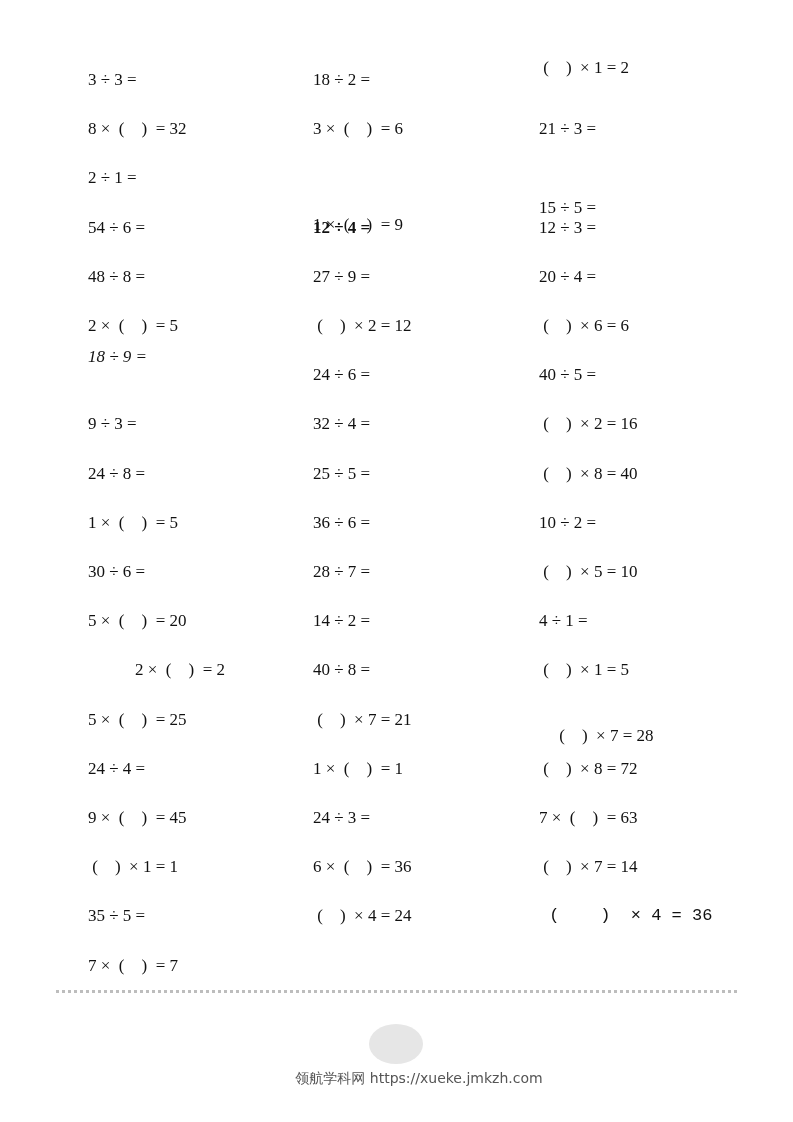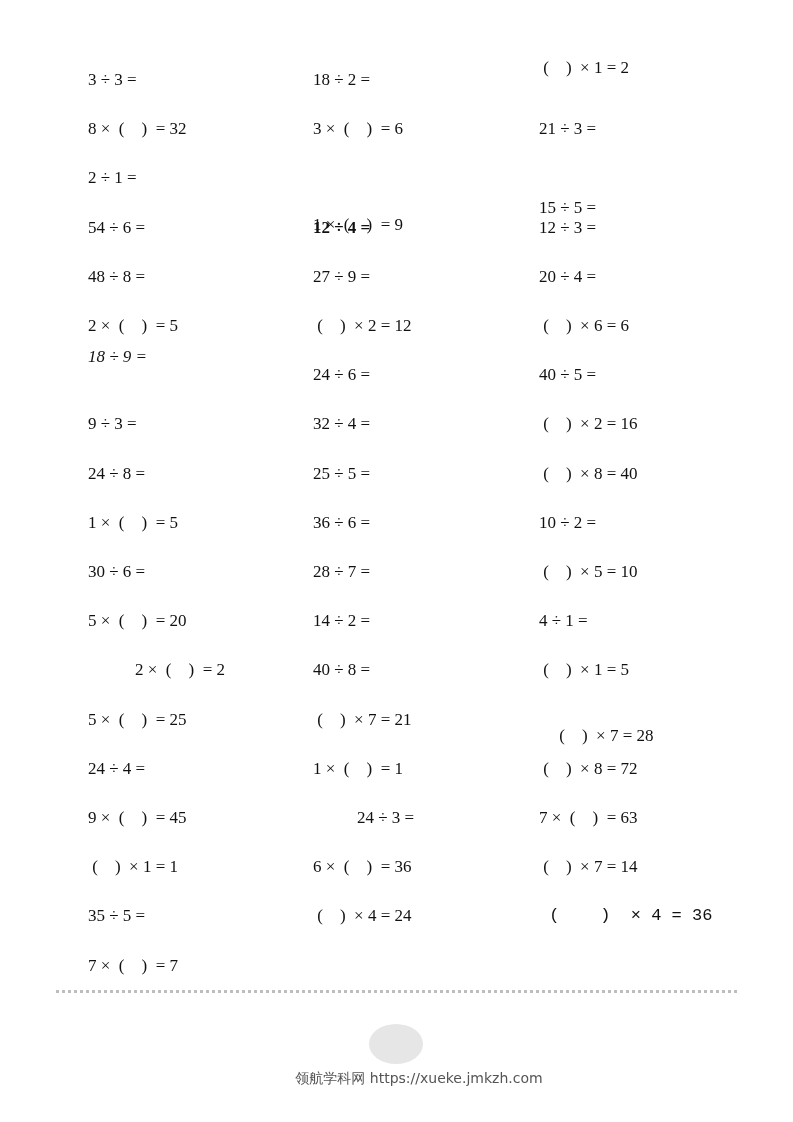--- a/index.html
+++ b/index.html
@@ -90,21 +90,21 @@
     <div class="problem" style="left: 313px; top: 316px;"> (    )  × 2 = 12</div>
     <div class="problem" style="left: 313px; top: 365px;">24 ÷ 6 =</div>
     <div class="problem" style="left: 313px; top: 414px;">32 ÷ 4 =</div>
     <div class="problem" style="left: 313px; top: 464px;">25 ÷ 5 =</div>
     <div class="problem" style="left: 313px; top: 513px;">36 ÷ 6 =</div>
     <div class="problem" style="left: 313px; top: 562px;">28 ÷ 7 =</div>
     <div class="problem" style="left: 313px; top: 611px;">14 ÷ 2 =</div>
     <div class="problem" style="left: 313px; top: 660px;">40 ÷ 8 =</div>
     <div class="problem" style="left: 313px; top: 710px;"> (    )  × 7 = 21</div>
     <div class="problem" style="left: 313px; top: 759px;">1 ×  (    )  = 1</div>
-    <div class="problem" style="left: 313px; top: 808px; margin-left: 44px;">24 ÷ 3 =</div>
+    <div class="problem" style="left: 313px; top: 808px;">24 ÷ 3 =</div>
     <div class="problem" style="left: 313px; top: 857px;">6 ×  (    )  = 36</div>
     <div class="problem" style="left: 313px; top: 906px;"> (    )  × 4 = 24</div>
     <div class="problem" style="left: 539px; top: 58px;"> (    )  × 1 = 2</div>
     <div class="problem" style="left: 539px; top: 119px;">21 ÷ 3 =</div>
     <div class="problem" style="left: 539px; top: 168px; margin-top: 30px;">15 ÷ 5 =</div>
     <div class="problem" style="left: 539px; top: 218px;">12 ÷ 3 =</div>
     <div class="problem" style="left: 539px; top: 267px;">20 ÷ 4 =</div>
     <div class="problem" style="left: 539px; top: 316px;"> (    )  × 6 = 6</div>
     <div class="problem" style="left: 539px; top: 365px;">40 ÷ 5 =</div>
     <div class="problem" style="left: 539px; top: 414px;"> (    )  × 2 = 16</div>

